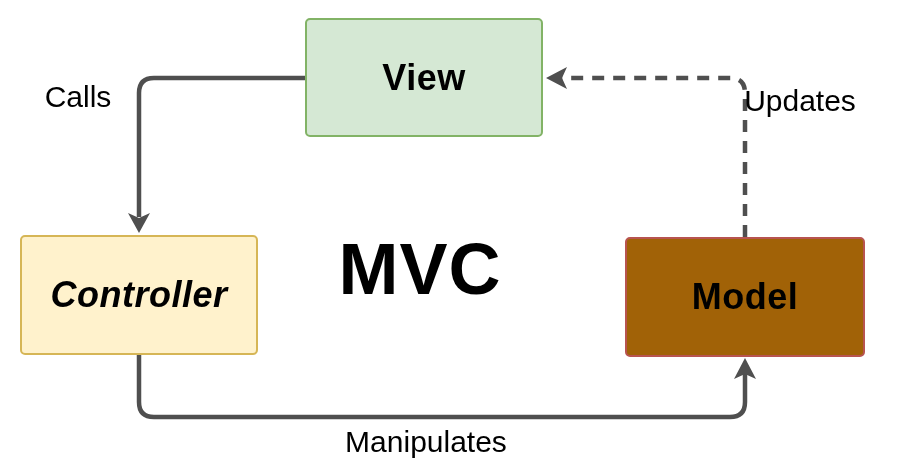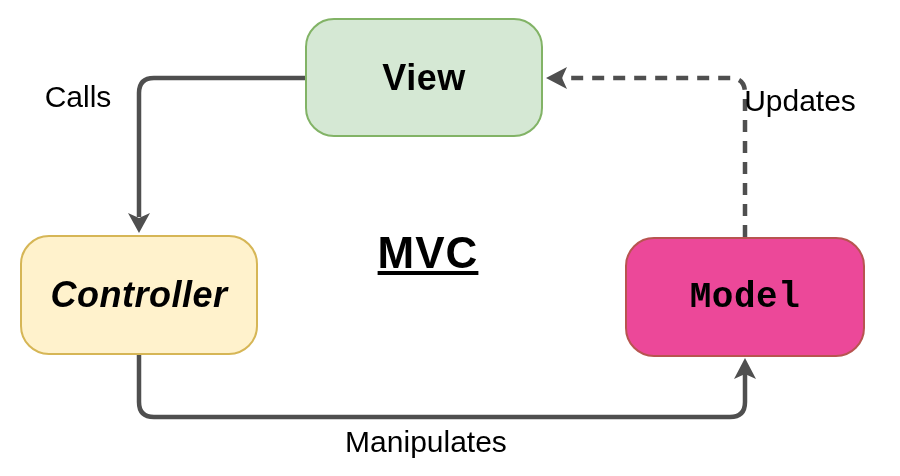--- a/index.html
+++ b/index.html
@@ -19,21 +19,21 @@
     position: absolute;
     left: 0;
     top: 0;
     width: 900px;
     height: 476px;
   }
   .node {
     position: absolute;
     box-sizing: border-box;
     border: 2.5px solid #888;
-    border-radius: 29px;
+    border-radius: 5px;
     display: flex;
     align-items: center;
     justify-content: center;
     font-weight: bold;
     font-size: 36px;
     color: #000000;
     letter-spacing: 0.5px;
   }
   .node-view       { left: 305px; top: 18px;  width: 238px; height: 119px; }
   .node-controller { left: 20px;  top: 235px; width: 238px; height: 120px; font-style: italic; }
@@ -43,29 +43,28 @@
     font-size: 30px;
     color: #000000;
     text-align: center;
     white-space: nowrap;
   }
   .label-calls       { left: 30px;  top: 80px;  width: 96px;  }
   .label-updates     { left: 740px; top: 84px;  width: 120px; }
   .label-manipulates { left: 336px; top: 425px; width: 180px; text-align: center; }
   .diagram-title {
     position: absolute;
-    left: 328px;
+    left: 320px;
     top: 228px;
     width: 200px;
     text-align: center;
-    font-size: 44px;
+    font-size: 72px;
     font-weight: bold;
     color: #000000;
     letter-spacing: 1px;
-    text-decoration: underline;
   }
 </style>
 </head>
 <body>
 
 <div class="canvas">
 
   <svg class="edges-svg" viewBox="0 0 900 476" xmlns="http://www.w3.org/2000/svg">
 
     <g>
@@ -85,21 +84,21 @@
   </svg>
 
   <div class="node node-view" style="background: rgb(213, 232, 212); border-color: rgb(130, 179, 102);">
     <span>View</span>
   </div>
 
   <div class="node node-controller" style="background: rgb(255, 242, 204); border-color: rgb(214, 182, 86);">
     <span>Controller</span>
   </div>
 
-  <div class="node node-model" style="background: #ec4899; border-color: rgb(184, 84, 80); font-family: Liberation Mono, monospace;">
+  <div class="node node-model" style="background: #a16207; border-color: rgb(184, 84, 80);">
     <span>Model</span>
   </div>
 
   <div class="diagram-title">MVC</div>
 
   <div class="edge-label label-calls">Calls</div>
 
   <div class="edge-label label-updates">Updates</div>
 
   <div class="edge-label label-manipulates">Manipulates</div>

